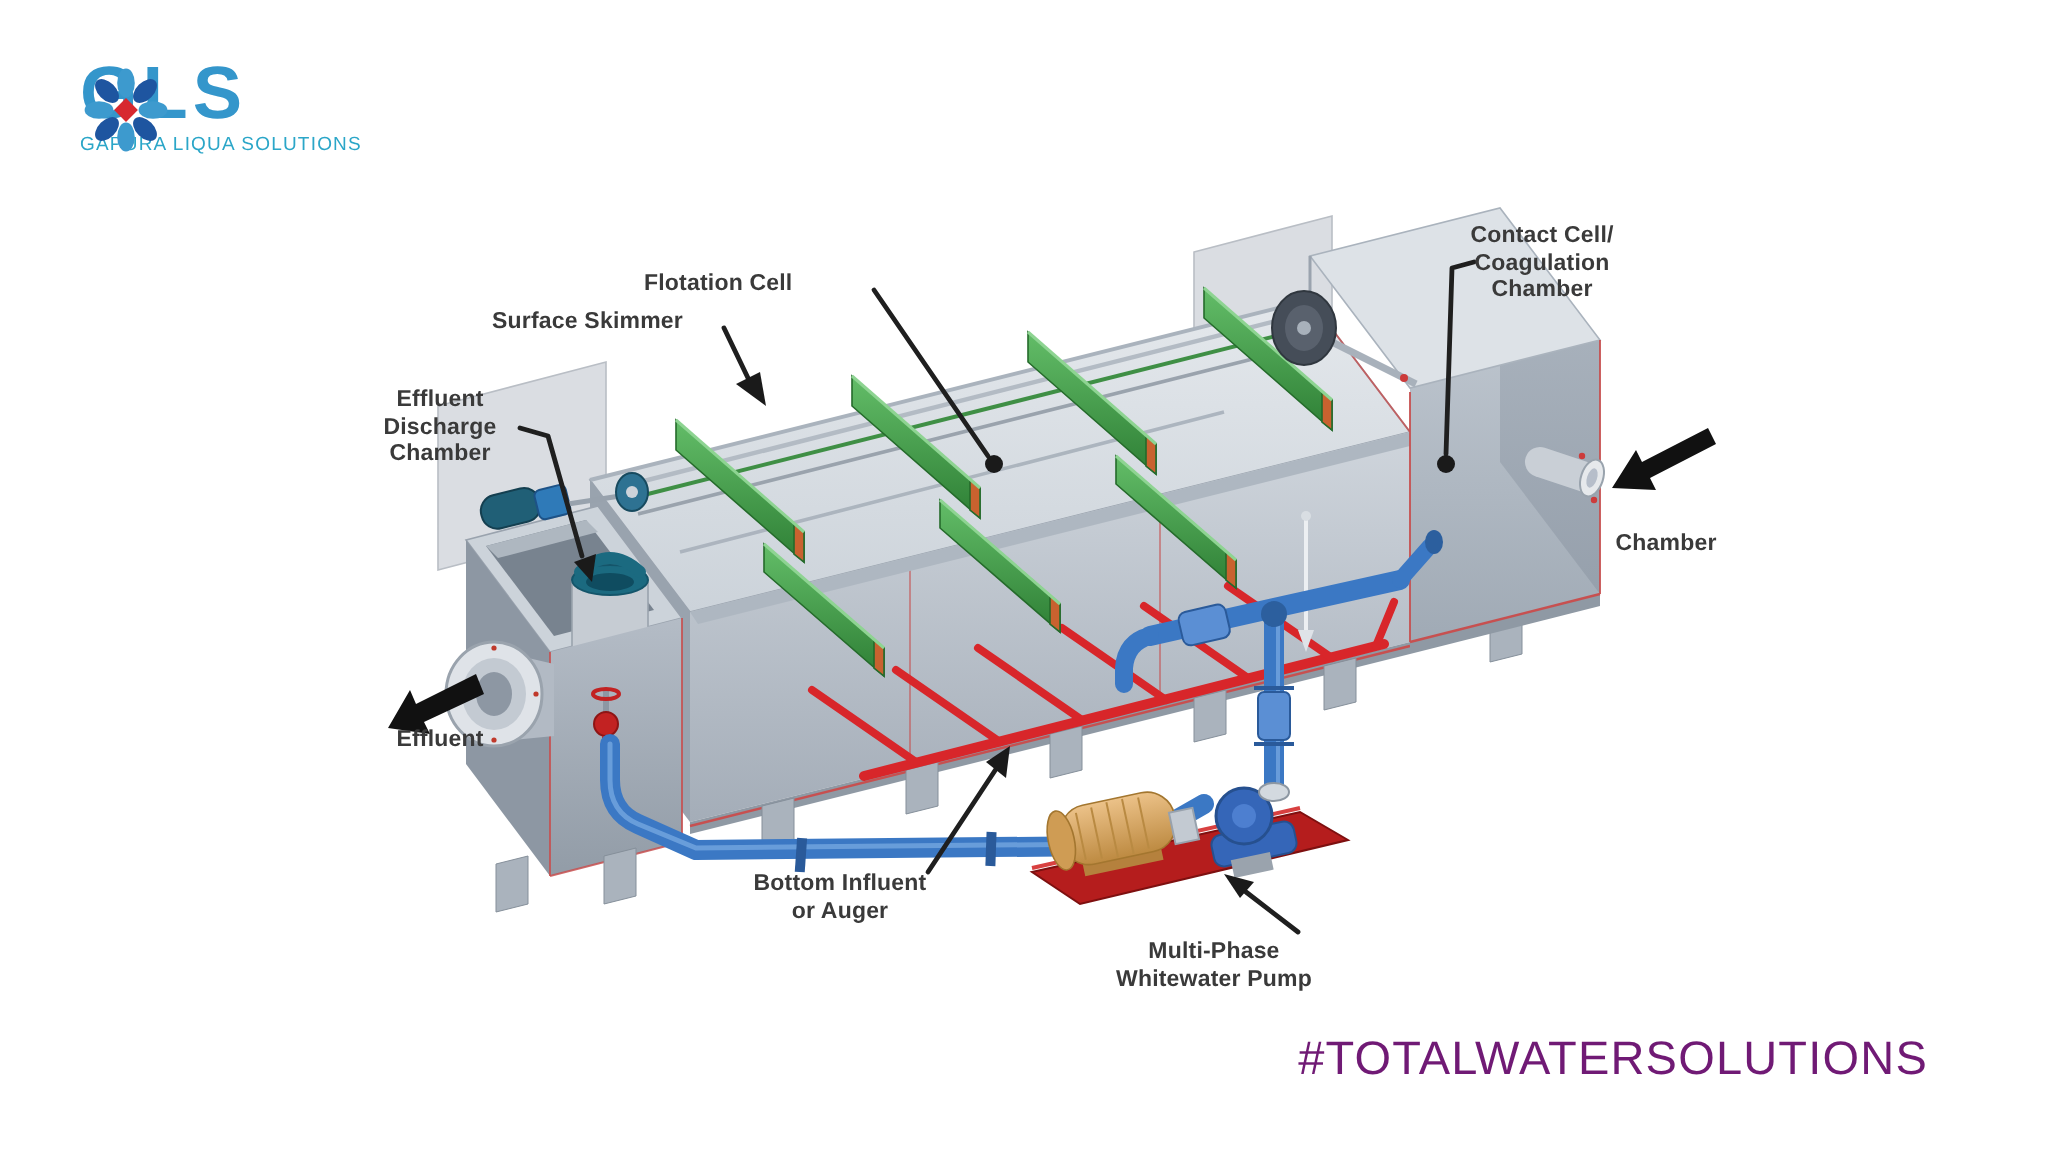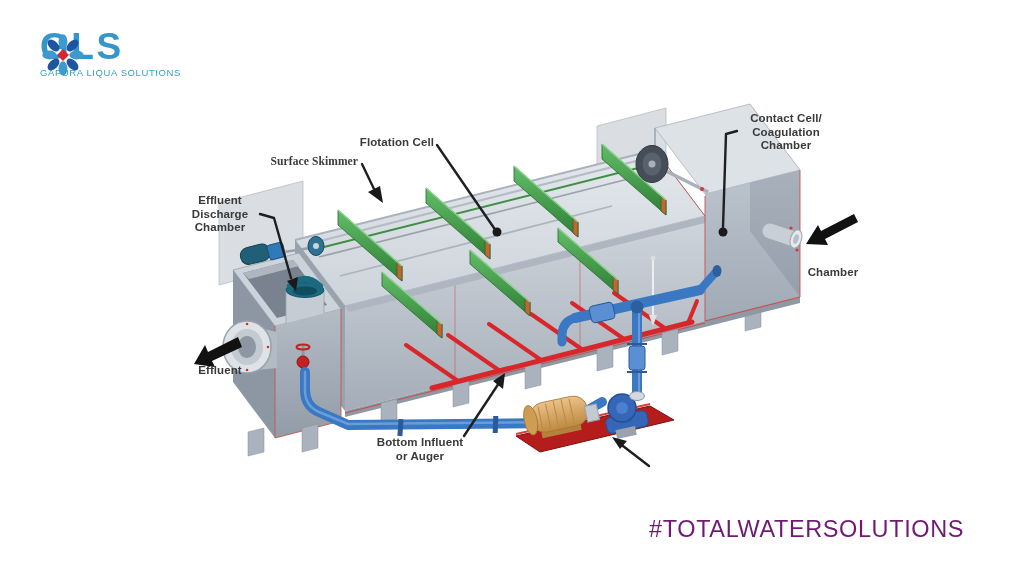--- a/index.html
+++ b/index.html
@@ -10,21 +10,21 @@
   
   .brand{position:absolute;left:36px;top:28px;display:flex;align-items:flex-start;}
   .brand-icon{width:54px;height:54px;}
   .brand-text{margin-left:4px;}
   .brand-abbr{font-size:37px;font-weight:bold;color:#3496cb;letter-spacing:2.5px;line-height:1.0;}
   .brand-tagline{font-size:9.5px;color:#2ba6c8;letter-spacing:0.6px;margin-top:2px;white-space:nowrap;}
 
   
   .dlabel{position:absolute;font-size:11.5px;font-weight:bold;color:#3a3a3a;
           line-height:1.18;white-space:pre-line;letter-spacing:0.1px;}
-  .ta-r{text-align:right;} .ta-c{text-align:center;}
+  .ta-r{text-align:left;} .ta-c{text-align:center;}
 
   
   .hashtag{position:absolute;right:60px;top:516px;font-size:23.5px;color:#701a75;
            letter-spacing:0.6px;font-weight:normal;}
 </style>
 </head>
 <body>
 
 <div class="stage">
 
@@ -285,37 +285,39 @@
       <polygon points="612,437 620,449 627,441"></polygon>
     </g>
     <g fill="#111111">
       <polygon points="854,214 821,231 818,225 806,244 828,245 825,239 858,222"></polygon>
       <polygon points="238,337 208,352 205,345 194,364 215,367 212,361 242,347"></polygon>
     </g>
   </svg>
 
   <div class="dlabel ta-r" style="left:322px;top:136px;width:112px;">Flotation Cell</div>
 
-  <div class="dlabel ta-r" style="left:246px;top:155px;width:112px;font-family:Liberation Serif, serif;">Surface Skimmer</div>
+  <div class="dlabel ta-r" style="left:246px;top:155px;width:112px;">Surface Skimmer</div>
 
   <div class="dlabel ta-c" style="left:178px;top:194px;width:84px;">Effluent
 Discharge
 Chamber</div>
 
-  <div class="dlabel ta-c" style="left:738px;top:112px;width:96px;">Contact Cell/
+  <div class="dlabel ta-c" style="left:723px;top:112px;width:96px;">Contact Cell/
 Coagulation
 Chamber</div>
 
   <div class="dlabel ta-c" style="left:791px;top:266px;width:84px;">Chamber</div>
 
   <div class="dlabel ta-c" style="left:180px;top:364px;width:80px;">Effluent</div>
 
   <div class="dlabel ta-c" style="left:360px;top:436px;width:120px;">Bottom Influent
 or Auger</div>
 
+  <div class="dlabel ta-c" style="left:540px;top:470px;width:134px;">Multi-Phase
+Whitewater Pump</div>
 
   <div class="brand">
     <svg class="brand-icon" viewBox="0 0 54 54">
       <g>
         <ellipse cx="27" cy="13.5" rx="4.4" ry="7.2" fill="#3d9ace"></ellipse>
         <ellipse cx="40.5" cy="27" rx="7.2" ry="4.4" fill="#3d9ace"></ellipse>
         <ellipse cx="27" cy="40.5" rx="4.4" ry="7.2" fill="#3d9ace"></ellipse>
         <ellipse cx="13.5" cy="27" rx="7.2" ry="4.4" fill="#3d9ace"></ellipse>
         <ellipse cx="36.5" cy="17.5" rx="4.4" ry="7.2" transform="rotate(45 36.5 17.5)" fill="#1e55a0"></ellipse>
         <ellipse cx="36.5" cy="36.5" rx="4.4" ry="7.2" transform="rotate(135 36.5 36.5)" fill="#1e55a0"></ellipse>

